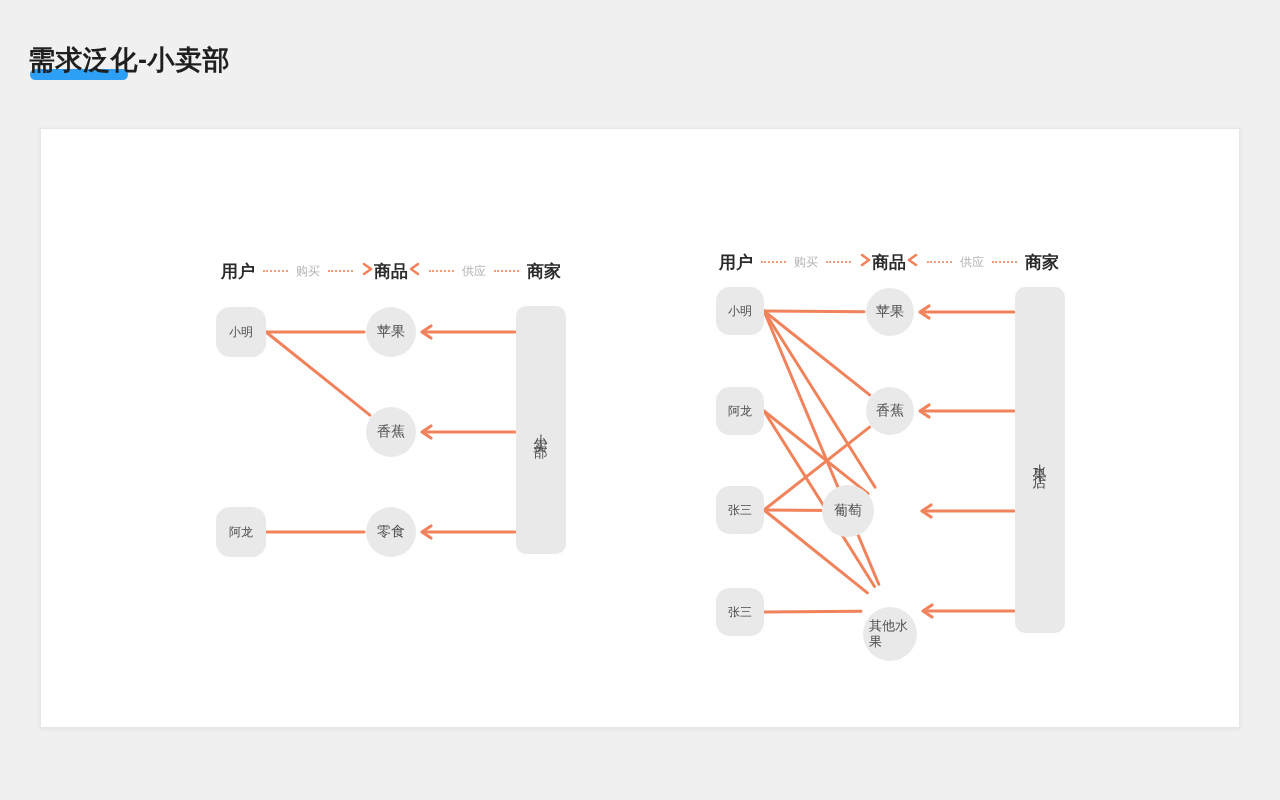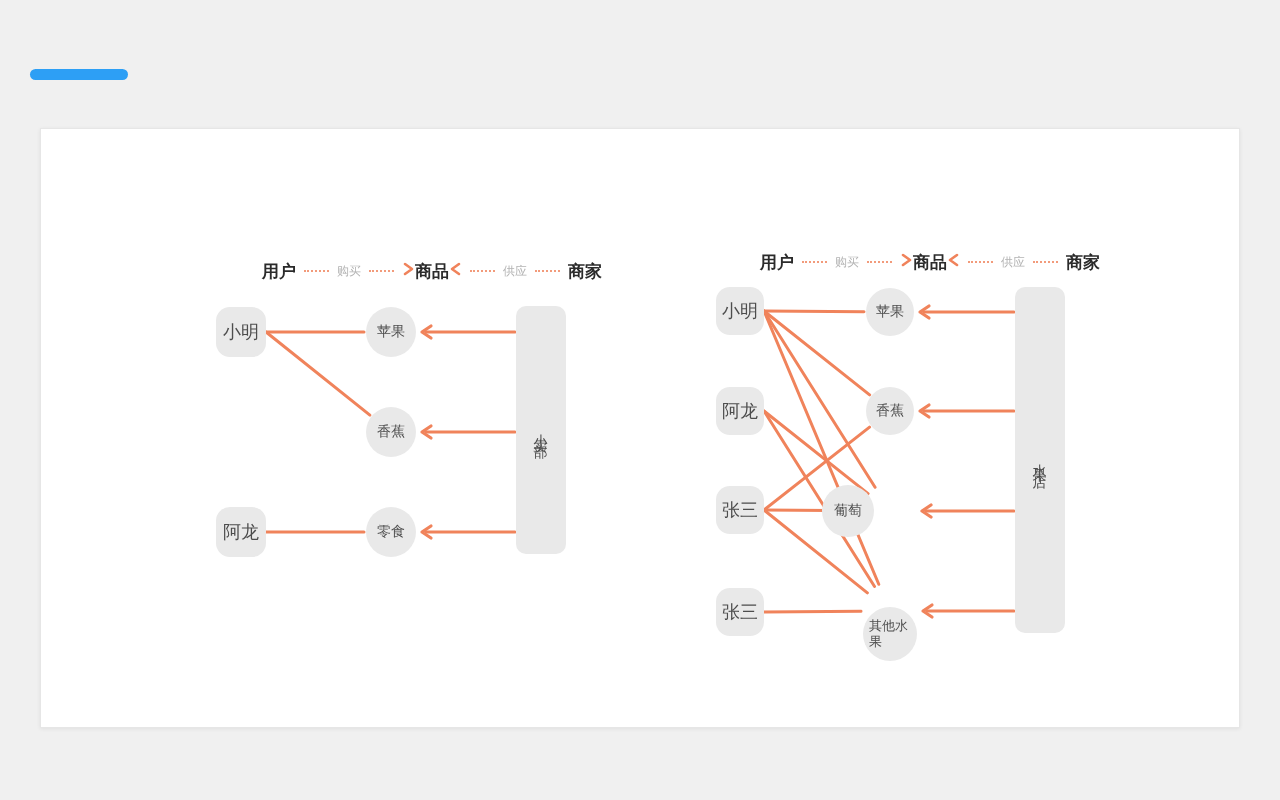--- a/index.html
+++ b/index.html
@@ -24,40 +24,40 @@
   }
   .card{
     position:absolute;left:40px;top:128px;width:1200px;height:600px;
     background:var(--card-bg,#fff);
     border:1px solid var(--card-border,#e6e6e6);
     box-shadow:0 1px 4px rgba(0,0,0,0.07);
     box-sizing:border-box;
   }
   #edges{position:absolute;left:0;top:0;width:1200px;height:600px;pointer-events:none;}
   .hrow{
-    position:absolute;display:flex;align-items:center;height:24px;margin-left:41px;
+    position:absolute;display:flex;align-items:center;height:24px;
   }
   .hlabel{
     font-size:17px;font-weight:700;color:var(--header-text,#2b2b2b);
     white-space:nowrap;flex:0 0 auto;
   }
   .hsmall{
     font-size:12px;color:var(--muted-text,#b3b3b3);
     white-space:nowrap;flex:0 0 auto;
   }
   .hdots{
     flex:1 1 auto;height:0;margin:0 8px;
     border-bottom:2px dotted var(--orange,#f0835b);
     opacity:.8;
   }
   .hchev{flex:0 0 auto;display:block;}
   .unode{
     position:absolute;display:flex;align-items:center;justify-content:center;
     background:var(--node-fill,#e9e9e9);border-radius:14px;
-    font-size:18px;color:var(--node-text,#4d4d4d);
+    font-size:12px;color:var(--node-text,#4d4d4d);
     box-sizing:border-box;
   }
   .pnode{
     position:absolute;display:flex;align-items:center;justify-content:center;
     background:var(--node-fill,#e9e9e9);border-radius:50%;
     font-size:14px;color:var(--node-text,#4d4d4d);
     text-align:left;box-sizing:border-box;
   }
   .pnode.small{font-size:13px;line-height:1.25;padding:0 6px;}
   .store-node{
@@ -69,20 +69,21 @@
     writing-mode:vertical-lr;text-orientation:upright;
     font-size:14px;color:var(--node-text,#4d4d4d);
     letter-spacing:5px;
   }
 </style>
 </head>
 <body style="--page-bg: #f0f0f0; --card-bg: #ffffff; --card-border: #e6e6e6; --orange: #f0835b; --node-fill: #e9e9e9; --node-text: #4d4d4d; --header-text: #2b2b2b; --muted-text: #b3b3b3; --title-text: #1f1f1f; --hl: #2d9ff5;">
 
 <div class="title-wrap">
   <span class="title-hl"></span>
+  <span class="title-text">需求泛化-小卖部</span>
 </div>
 
 <div class="card" id="card">
   <svg id="edges" xmlns="http://www.w3.org/2000/svg">
       <line x1="225" y1="203" x2="323" y2="203" stroke="#f0835b" stroke-width="3" stroke-linecap="round"></line>
       <line x1="225" y1="203" x2="328.9165421450382" y2="286.13323371603053" stroke="#f0835b" stroke-width="3" stroke-linecap="round"></line>
       <line x1="225" y1="403" x2="323" y2="403" stroke="#f0835b" stroke-width="3" stroke-linecap="round"></line>
       <line x1="474" y1="203" x2="385" y2="203" stroke="#f0835b" stroke-width="3" stroke-linecap="round"></line>
       <polyline points="390,197 381,203 390,209" fill="none" stroke="#f0835b" stroke-width="3.2" stroke-linecap="round" stroke-linejoin="round"></polyline>
       <line x1="474" y1="303" x2="385" y2="303" stroke="#f0835b" stroke-width="3" stroke-linecap="round"></line>

